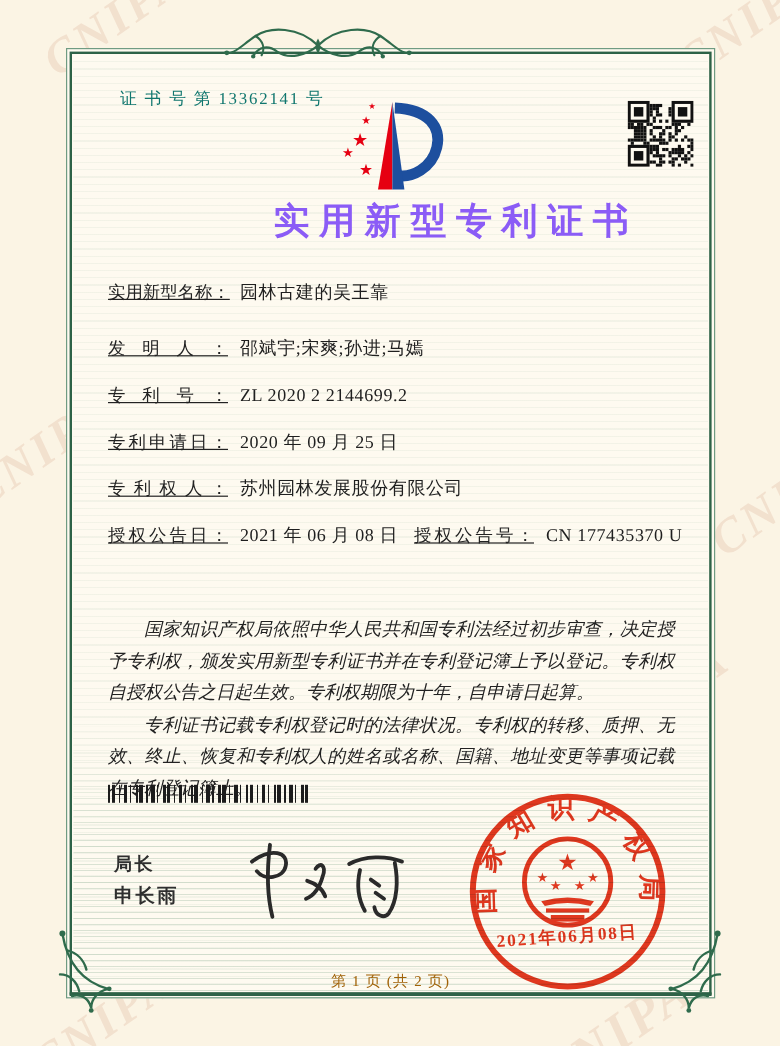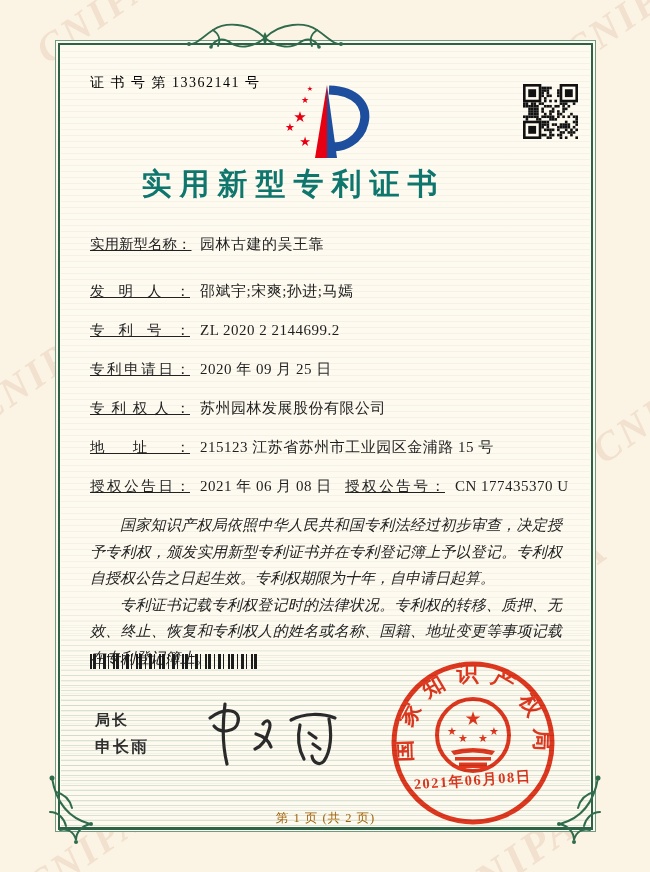--- a/index.html
+++ b/index.html
@@ -34,27 +34,27 @@
   }
   .waves-bottom{
     position:absolute; left:5px; right:5px; bottom:5px; height:230px;
     background:repeating-linear-gradient(0deg, rgba(125,165,135,0.28) 0 1px, transparent 1px 5px);
     -webkit-mask-image:linear-gradient(to top,#000 55%,transparent);
     mask-image:linear-gradient(to top,#000 55%,transparent);
   }
   .ornament-top{position:absolute; left:185px; top:20px; pointer-events:none;}
   .corner-flourish{position:absolute; pointer-events:none;}
   .cert-no{
-    position:absolute; left:90px; top:74px; font-size:14px; letter-spacing:1.5px; color:#000000;
+    position:absolute; left:100px; top:74px; font-size:14px; letter-spacing:1.5px; color:#0f766e;
   }
   .logo{position:absolute; left:265px; top:82px;}
   .qr{position:absolute; left:523px; top:84px; width:55px; height:55px;}
   .title{
-    position:absolute; left:55px; top:164px; width:477px; text-align:center;
-    font-size:30px; font-weight:bold; letter-spacing:8px; color:#0f766e;
+    position:absolute; left:55px; top:164px; width:477px; text-align:right;
+    font-size:30px; font-weight:bold; letter-spacing:8px; color:#8b5cf6;
   }
   .fields{position:absolute; left:90px; top:234px; width:475px; font-size:15px;}
   .frow{height:39px; line-height:20px; display:flex; align-items:flex-start; white-space:nowrap;}
   .frow.first{margin-bottom:8px;}
   .flabel{
     display:inline-block; width:100px; font-size:14.5px;
     text-align:justify; text-align-last:justify; flex:0 0 100px; margin-right:10px; color:#222;text-decoration:underline;
   }
   .fvalue{color:#1f1f1f; letter-spacing:0.5px;text-align:right;}
   .fpair{display:flex; white-space:nowrap;}
@@ -329,24 +329,20 @@
     </div>
     <div class="frow">
       <span class="flabel">专利申请日：</span>
       <span class="fvalue">2020 年 09 月 25 日</span>
     </div>
     <div class="frow">
       <span class="flabel">专利权人：</span>
       <span class="fvalue">苏州园林发展股份有限公司</span>
     </div>
     <div class="frow">
-      <span class="flabel">地址：</span>
-      <span class="fvalue">215123 江苏省苏州市工业园区金浦路 15 号</span>
-    </div>
-    <div class="frow">
       <span class="fpair p1">
         <span class="flabel">授权公告日：</span>
         <span class="fvalue">2021 年 06 月 08 日</span>
       </span>
       <span class="fpair">
         <span class="flabel">授权公告号：</span>
         <span class="fvalue">CN 177435370 U</span>
       </span>
     </div>
   </div>

